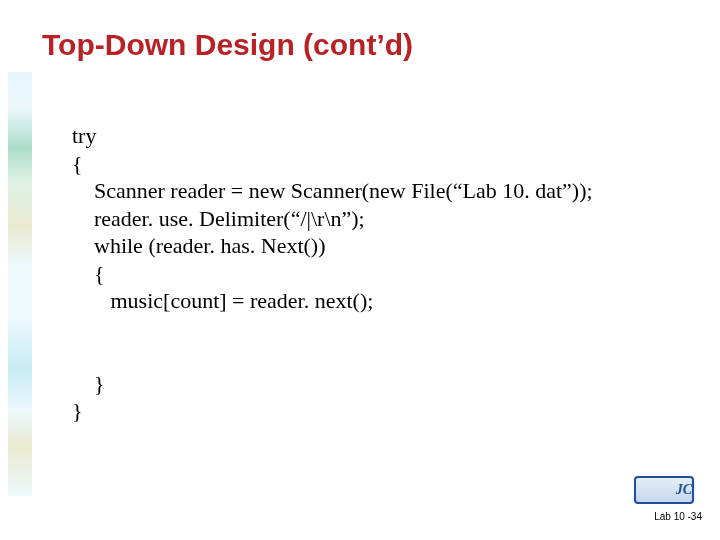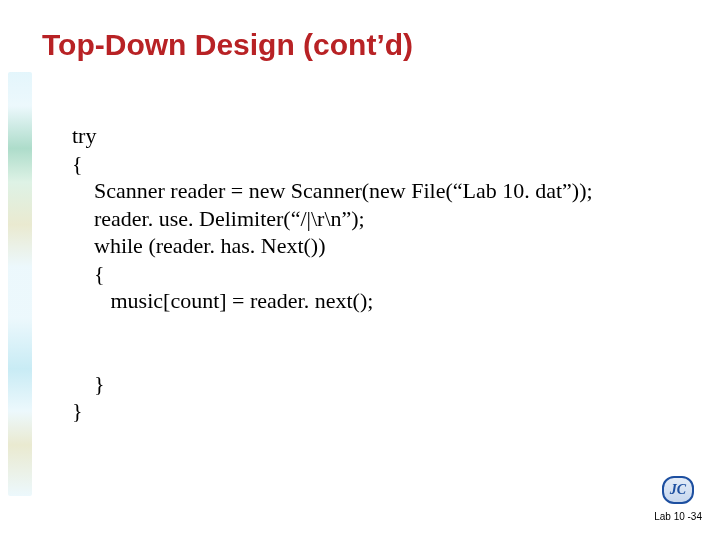--- a/index.html
+++ b/index.html
@@ -60,25 +60,26 @@
     white-space: pre;
     margin-left: 16px;
   }
   .footer-logo {
     position: absolute;
     right: 26px;
     bottom: 36px;
     width: 28px;
     height: 24px;
     border: 2px solid #1d4fa0;
-    border-radius: 12px;
+    border-radius: 4px;
     background: linear-gradient(to bottom, #e4ecf7 0%, #c7d7ee 100%);
     display: flex;
     align-items: center;
-    justify-content: center;
+    justify-content: flex-end;
+    padding-left: 28px;
   }
   .footer-logo-inner {
     font-family: Georgia, 'Times New Roman', serif;
     font-style: italic;
     font-weight: bold;
     font-size: 14px;
     color: #1d4fa0;
   }
   .footer-label {
     position: absolute;

